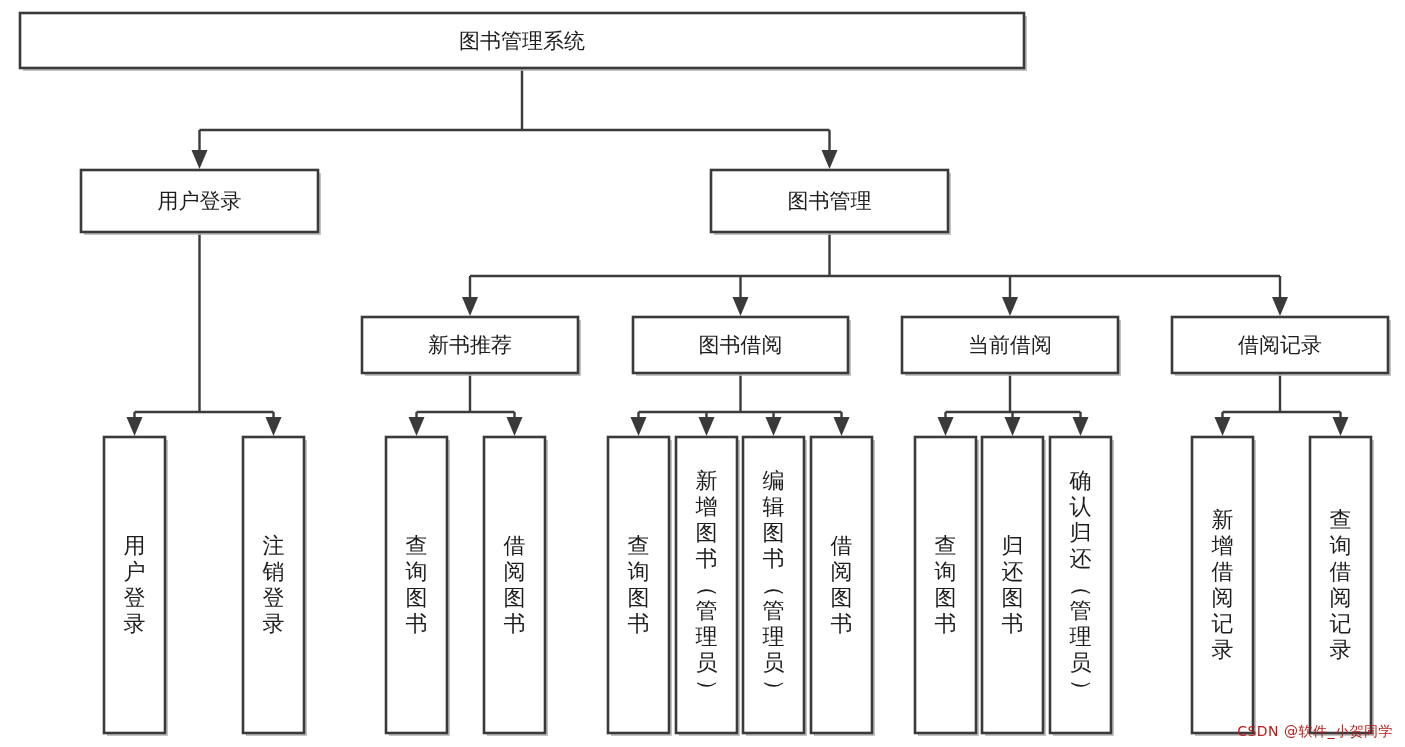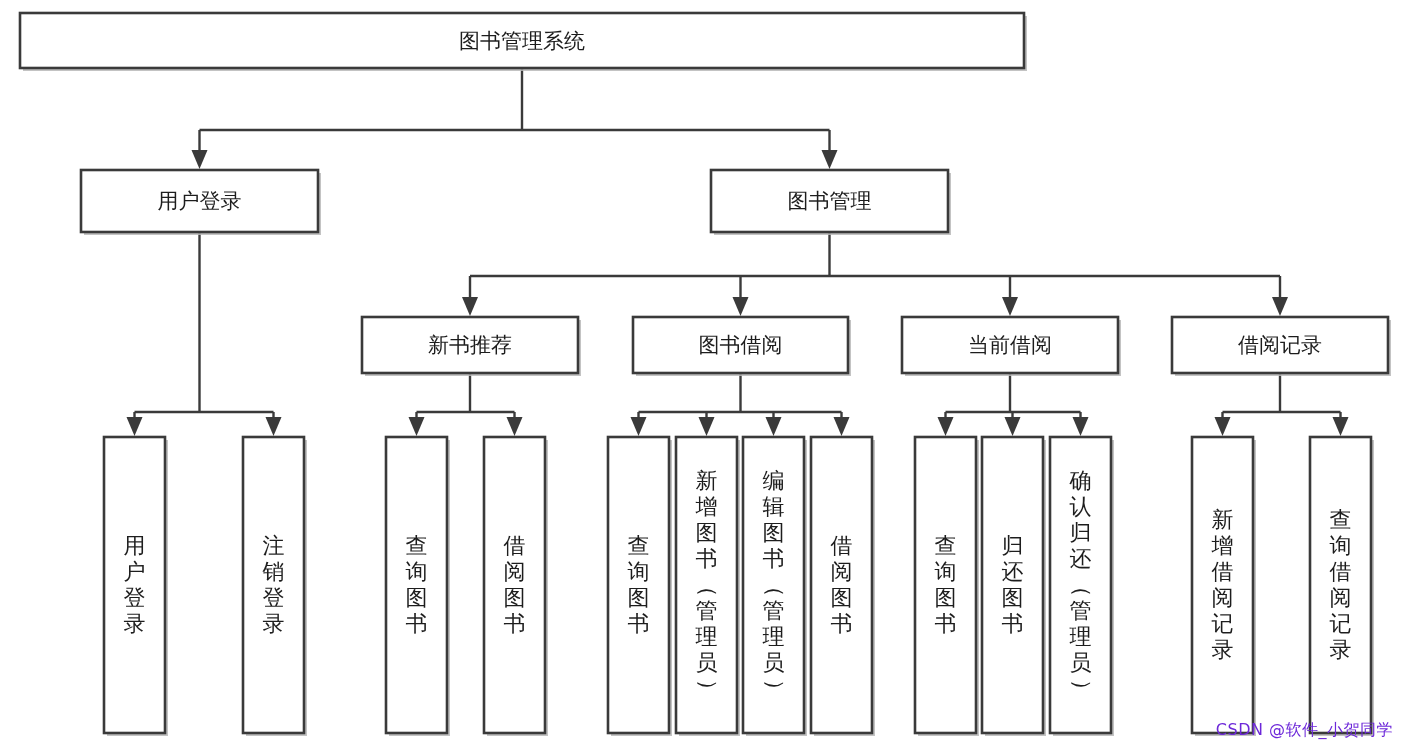--- a/index.html
+++ b/index.html
@@ -62,22 +62,22 @@
     font-family: "DejaVu Sans", "Liberation Sans", sans-serif;
     font-size: 22px;
     text-anchor: middle;
     dominant-baseline: middle;
   }
   .watermark {
     position: absolute;
     right: 12px;
     bottom: 6px;
     font-family: "DejaVu Sans", "Liberation Sans", sans-serif;
-    font-size: 16px;
-    color: #6d28d9;
+    font-size: 14px;
+    color: #b91c1c;
     letter-spacing: 0.5px;
     white-space: nowrap;
     user-select: none;
   }
 </style>
 </head>
 <body>
 
 <div id="diagram-root">
 

